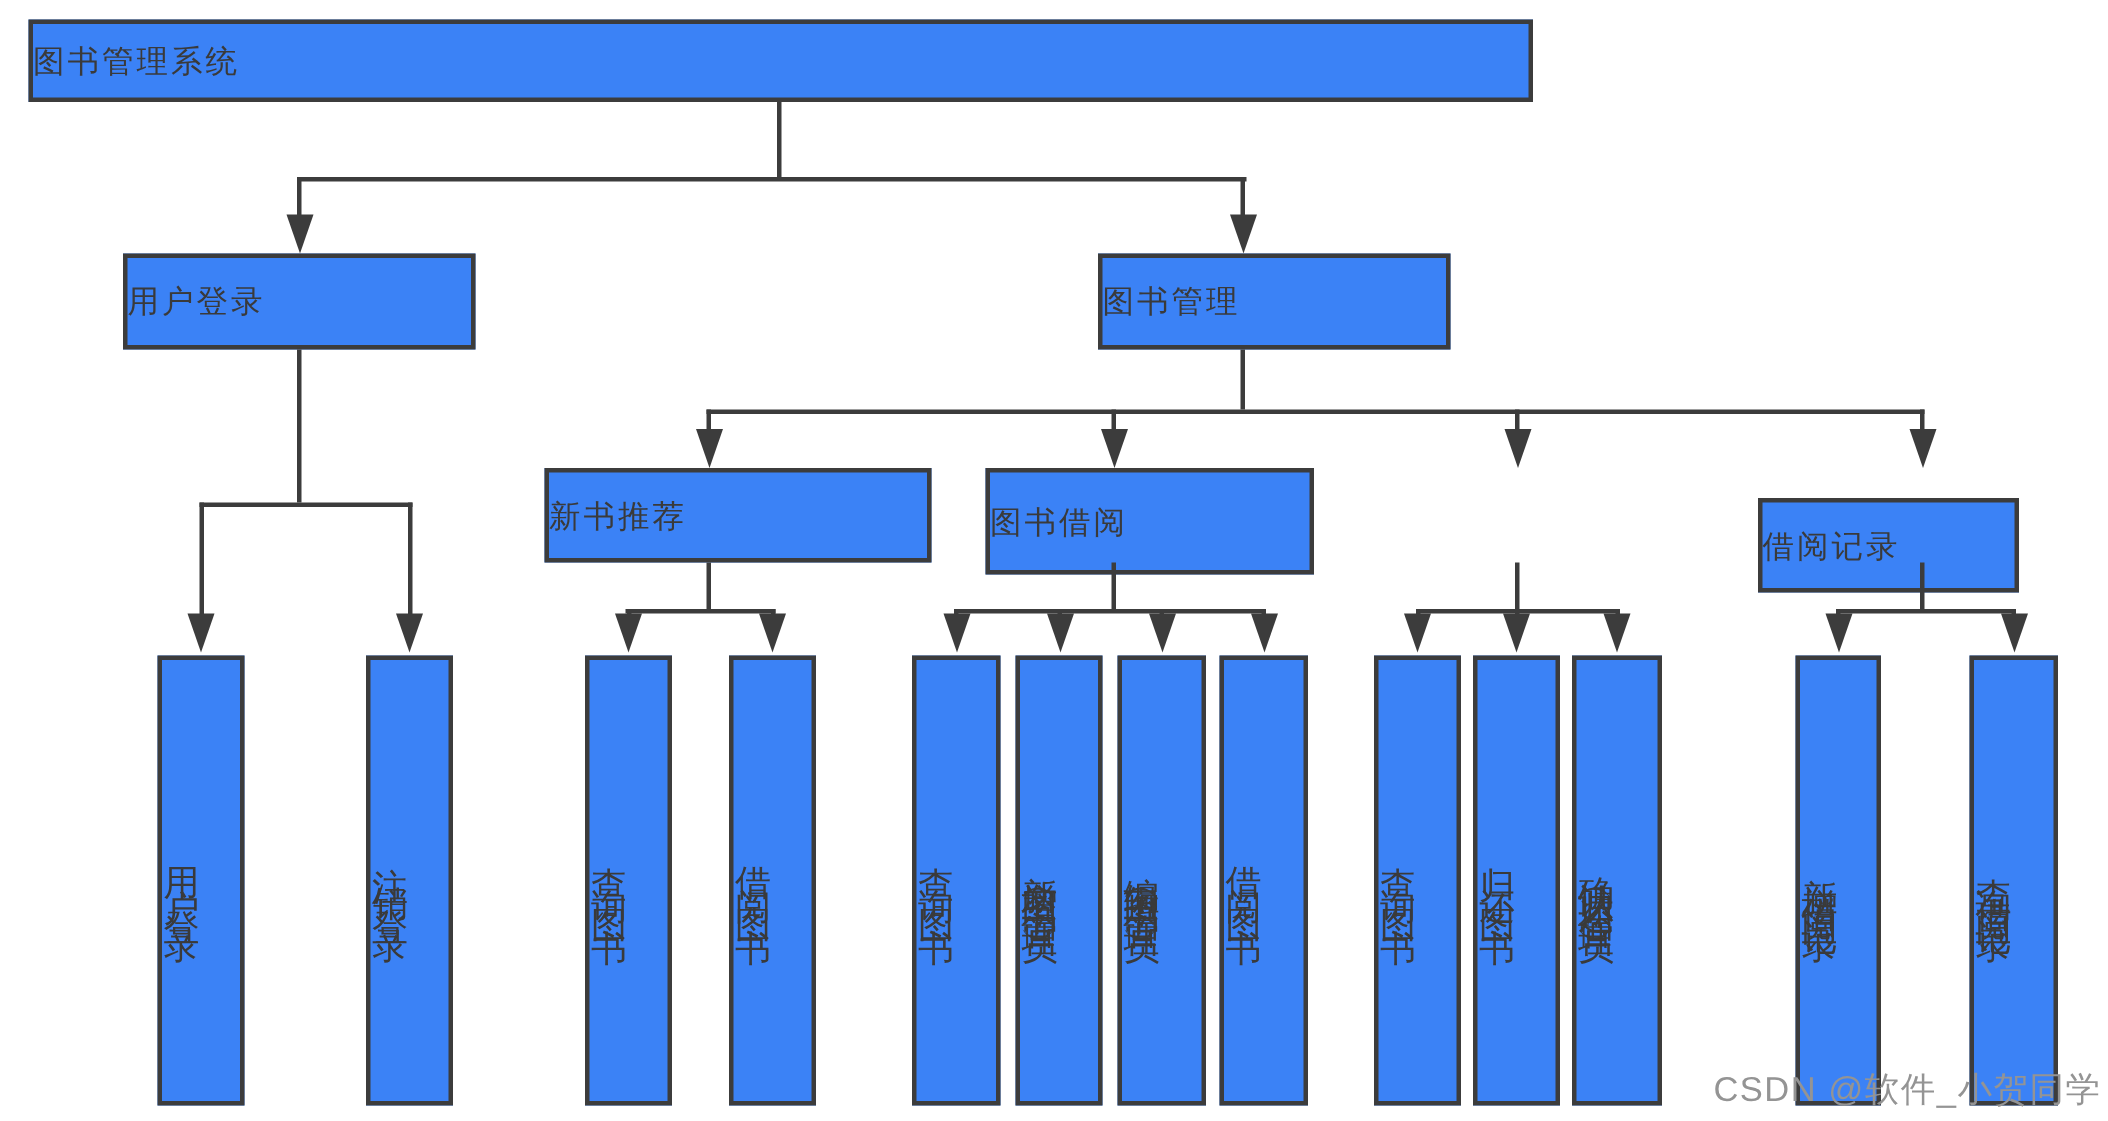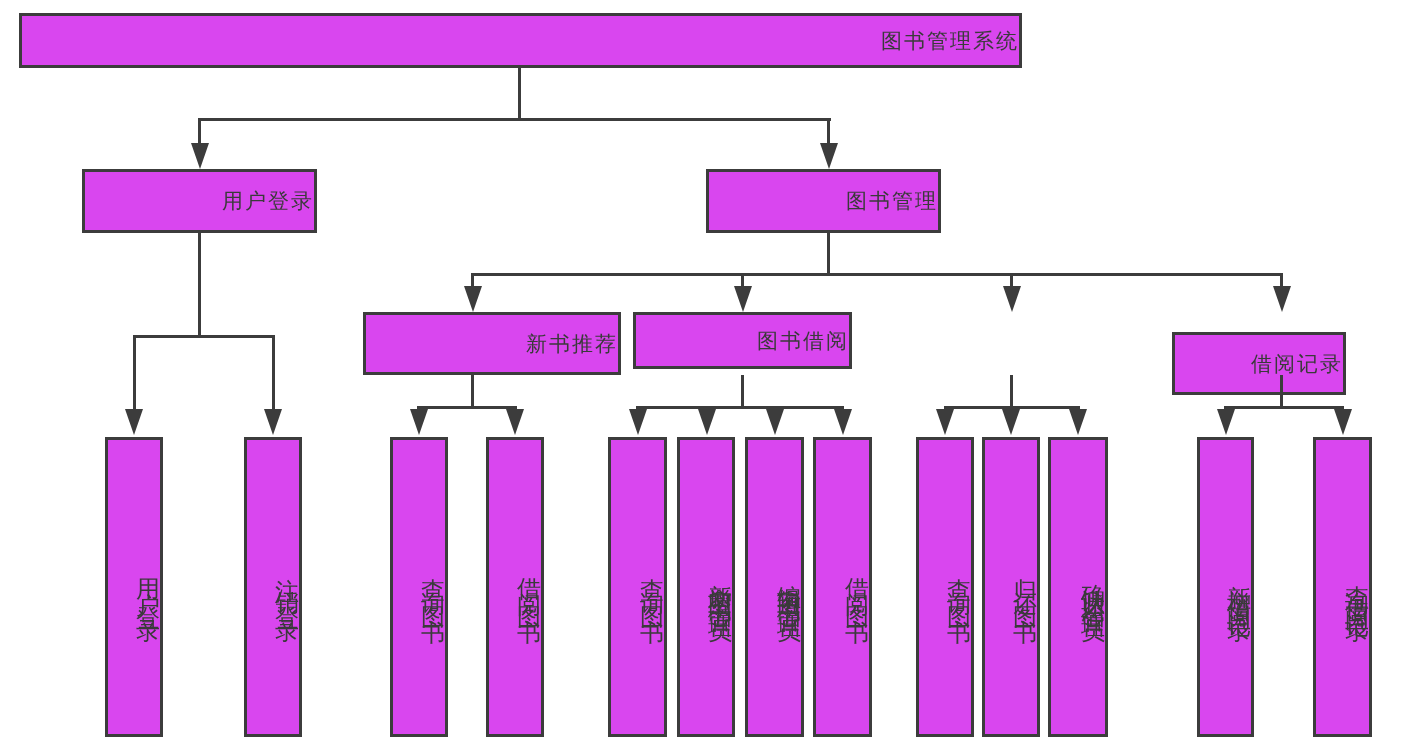--- a/index.html
+++ b/index.html
@@ -1,22 +1,22 @@
 <!DOCTYPE html>
 <html><head>
 <meta charset="utf-8">
 <style>
   html,body{margin:0;padding:0;background:#fff;}
   #stage{
     position:relative;width:1405px;height:747px;background:#ffffff;overflow:hidden;
     font-family:"Liberation Sans","DejaVu Sans",sans-serif;
   }
   .box{
-    position:absolute;box-sizing:border-box;border:3px solid #3c3c3c;background:#d946ef;
-    display:flex;align-items:center;justify-content:flex-end;color:#3a3a3a;
+    position:absolute;box-sizing:border-box;border:3px solid #3c3c3c;background:#3b82f6;
+    display:flex;align-items:center;justify-content:flex-start;color:#3a3a3a;
   }
   .hbox{font-size:21px;letter-spacing:2px;white-space:nowrap;}
   .vbox span{
     writing-mode:vertical-rl;text-orientation:mixed;line-height:1;
     font-size:24px;display:block;
   }
   .ls4 span{letter-spacing:14px;}
   .ls6 span{letter-spacing:7px;}
   .ls9 span{letter-spacing:5px;}
   .line{position:absolute;background:#3c3c3c;}
@@ -36,29 +36,29 @@
 <div id="stage">
 
   <div class="box hbox" style="left:19px;top:13px;width:1003px;height:55px">
     <span>图书管理系统</span>
   </div>
 
   <div class="box hbox" style="left:82px;top:169px;width:235px;height:64px">
     <span>用户登录</span>
   </div>
 
-  <div class="box hbox" style="left:706px;top:169px;width:235px;height:64px">
+  <div class="box hbox" style="left:732px;top:169px;width:235px;height:64px">
     <span>图书管理</span>
   </div>
 
   <div class="box hbox" style="left:363px;top:312px;width:258px;height:63px">
     <span>新书推荐</span>
   </div>
 
-  <div class="box hbox" style="left:633px;top:312px;width:219px;height:57px">
+  <div class="box hbox" style="left:657px;top:312px;width:219px;height:71px">
     <span>图书借阅</span>
   </div>
 
 
   <div class="box hbox" style="left:1172px;top:332px;width:174px;height:63px">
     <span>借阅记录</span>
   </div>
 
   <div class="box vbox ls4" style="left:105px;top:437px;width:58px;height:300px">
     <span>用户登录</span>
@@ -156,14 +156,15 @@
   <div class="line" style="left:1077px;top:406px;width:3px;height:6px"></div>
   <div class="arrow" style="left:1069px;top:409px"></div>
 
   <div class="line" style="left:1280px;top:375px;width:3px;height:31px"></div>
   <div class="line" style="left:1224px;top:406px;width:120px;height:3px"></div>
   <div class="line" style="left:1224px;top:406px;width:3px;height:6px"></div>
   <div class="arrow" style="left:1217px;top:409px"></div>
   <div class="line" style="left:1341px;top:406px;width:3px;height:6px"></div>
   <div class="arrow" style="left:1334px;top:409px"></div>
 
+  <div class="watermark">CSDN @软件_小贺同学</div>
 
 </div>
 
 </body></html>

